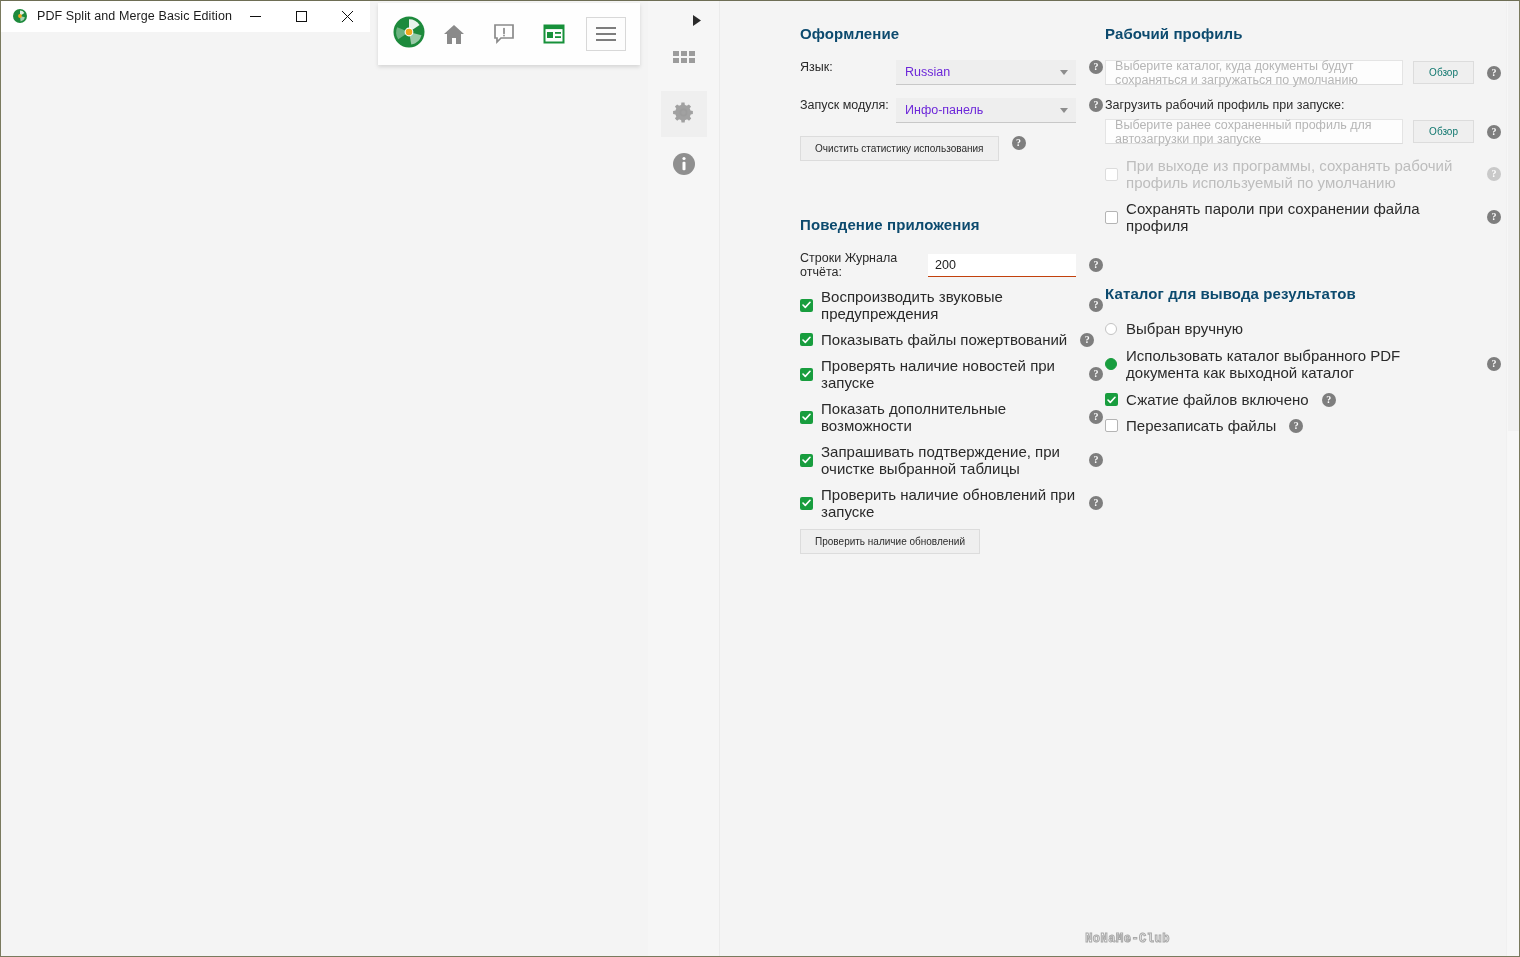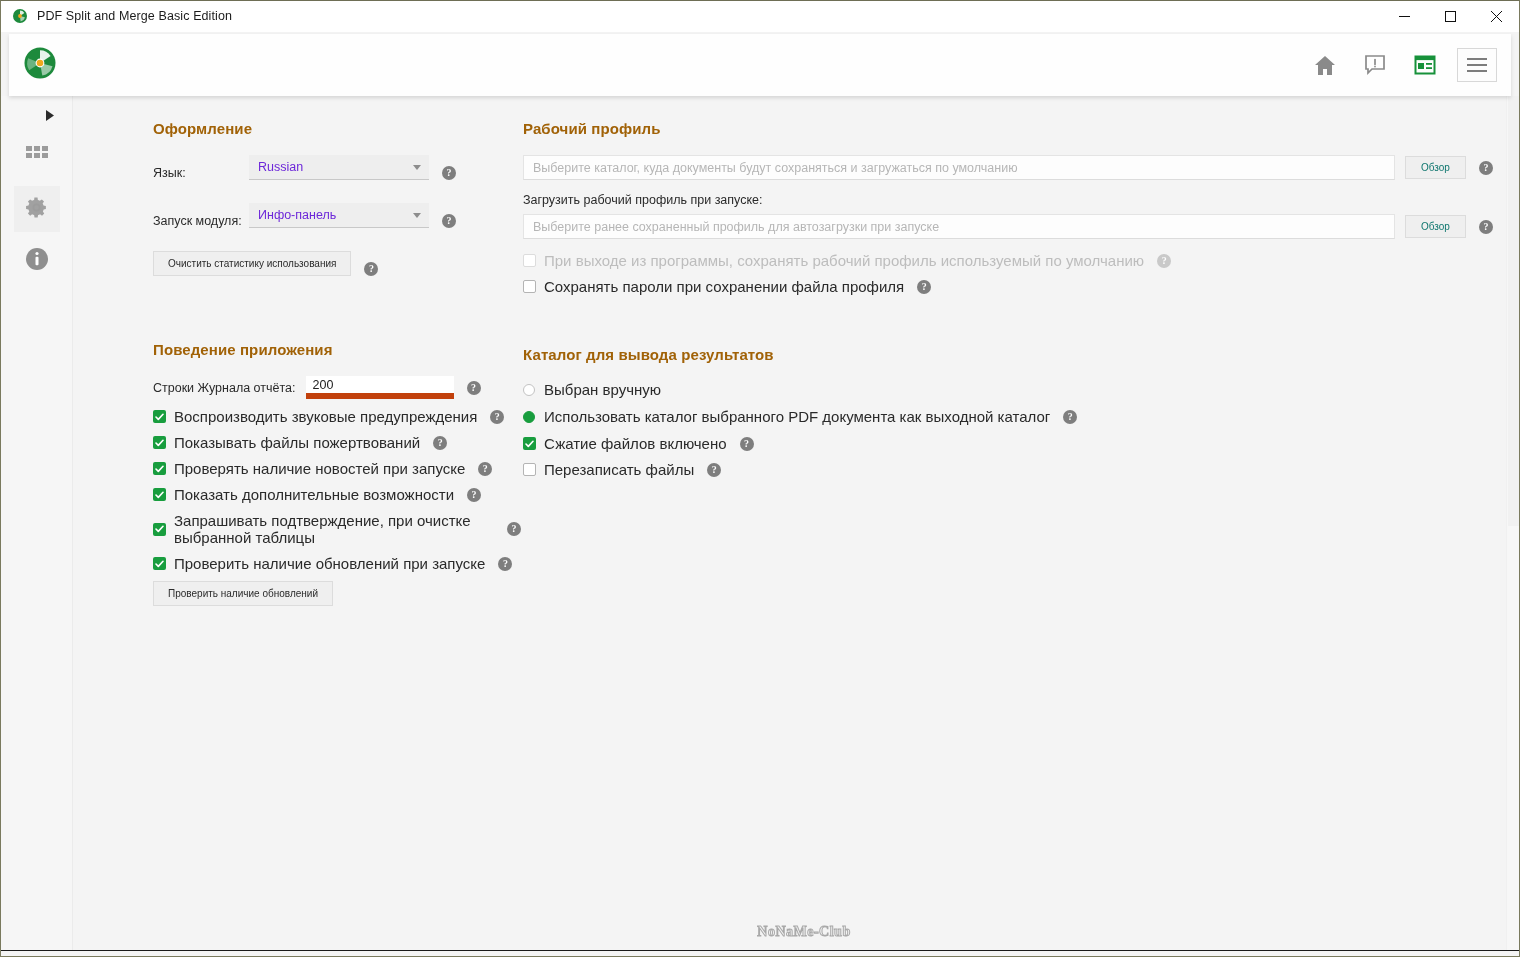--- a/index.html
+++ b/index.html
@@ -10,21 +10,21 @@
     overflow: hidden;
     -webkit-font-smoothing: antialiased;
   }
 
   .window {
     position: relative;
     width: 1520px; height: 957px;
     background: #f4f4f4;
     border: 1px solid #7a7a5e;
     border-top-color: #6e6e55;
-    display: flex; flex-direction: column;
+    display: flex; flex-direction: row;
   }
 
   
   .titlebar {
     height: 31px; min-height: 31px;
     background: #ffffff;
     display: flex; align-items: center;
     border-bottom: 1px solid #ffffff;
     position: relative; z-index: 30;
   }
@@ -103,27 +103,27 @@
 
   .content {
     flex: 1 1 auto; position: relative; overflow: hidden;
     background: #f4f4f4;
   }
   .cols { display: flex; padding: 24px 0 0 0; }
   .col-left  { width: 448px; padding-left: 80px; }
   .col-right { flex: 1 1 auto; padding-left: 2px; padding-right: 18px; }
 
   h2.section {
-    font-size: 15px; font-weight: bold; color: #a16207;
+    font-size: 15px; font-weight: bold; color: #0c4a6e;
     margin-bottom: 18px; letter-spacing: .1px;
   }
   .sec-gap { height: 42px; }
 
   
-  .frow { display: flex; align-items: flex-end; margin-bottom: 23px; }
+  .frow { display: flex; align-items: flex-start; margin-bottom: 13px; }
   .flabel { font-size: 12.5px; color: #2a2a2a; width: 96px; }
   .select {
     width: 180px; height: 25px; background: #eeeeee;
     border-bottom: 1px solid #c8c8c8;
     display: flex; align-items: center; padding: 0 6px 0 9px;
     font-size: 12.5px; color: #6d28d9;
   }
   .select span.val { flex: 1 1 auto; }
   .caret {
     width: 0; height: 0; border-left: 4.5px solid transparent;
@@ -142,21 +142,21 @@
   .btn {
     background: #efefef; border: 1px solid #dcdcdc;
     font-size: 10px; color: #2b2b2b;
     padding: 6px 14px; display: inline-flex; align-items: center;
   }
 
   .numrow { display: flex; align-items: center; margin-bottom: 9px; }
   .numlabel { font-size: 12.5px; color: #2a2a2a; margin-right: 10px; }
   .numinput {
     width: 148px; height: 23px; background: #ffffff;
-    border: none; border-bottom: 6px solid #c2410c;
+    border: none; border-bottom: 1px solid #c2410c;
     font-size: 12.5px; color: #222; padding: 0 7px;
     font-family: "Liberation Sans", sans-serif;
   }
 
   .checkrow { display: flex; align-items: center; margin-bottom: 9px; }
   .cbox {
     width: 13px; height: 13px; border-radius: 2px;
     background: #189d3e; flex: 0 0 auto;
     display: flex; align-items: center; justify-content: center;
     margin-right: 8px;
@@ -196,25 +196,25 @@
     background: #f7f7f7; border-left: 1px solid #f0f0f0;
   }
   .vthumb {
     position: absolute; top: 0; left: 1px; width: 11px; height: 430px;
     background: #f1f1f1;
   }
 
   
   .watermark {
     position: absolute; left: 16px; right: 0; bottom: 10px;
-    text-align: center; font-size: 14px; font-weight: bold;
+    text-align: center; font-size: 12px; font-weight: bold;
     letter-spacing: .5px;
     color: #f4f4f4;
     -webkit-text-stroke: 1px #a9a9a9;
-    font-family: Liberation Serif, serif;
+    font-family: Liberation Mono, monospace;
     user-select: none;
   }
   .statusbar {
     height: 6px; min-height: 6px; background: #f4f4f4;
     border-top: 1px solid #1a1a1a;
   }
 </style>
 </head>
 <body>
 

